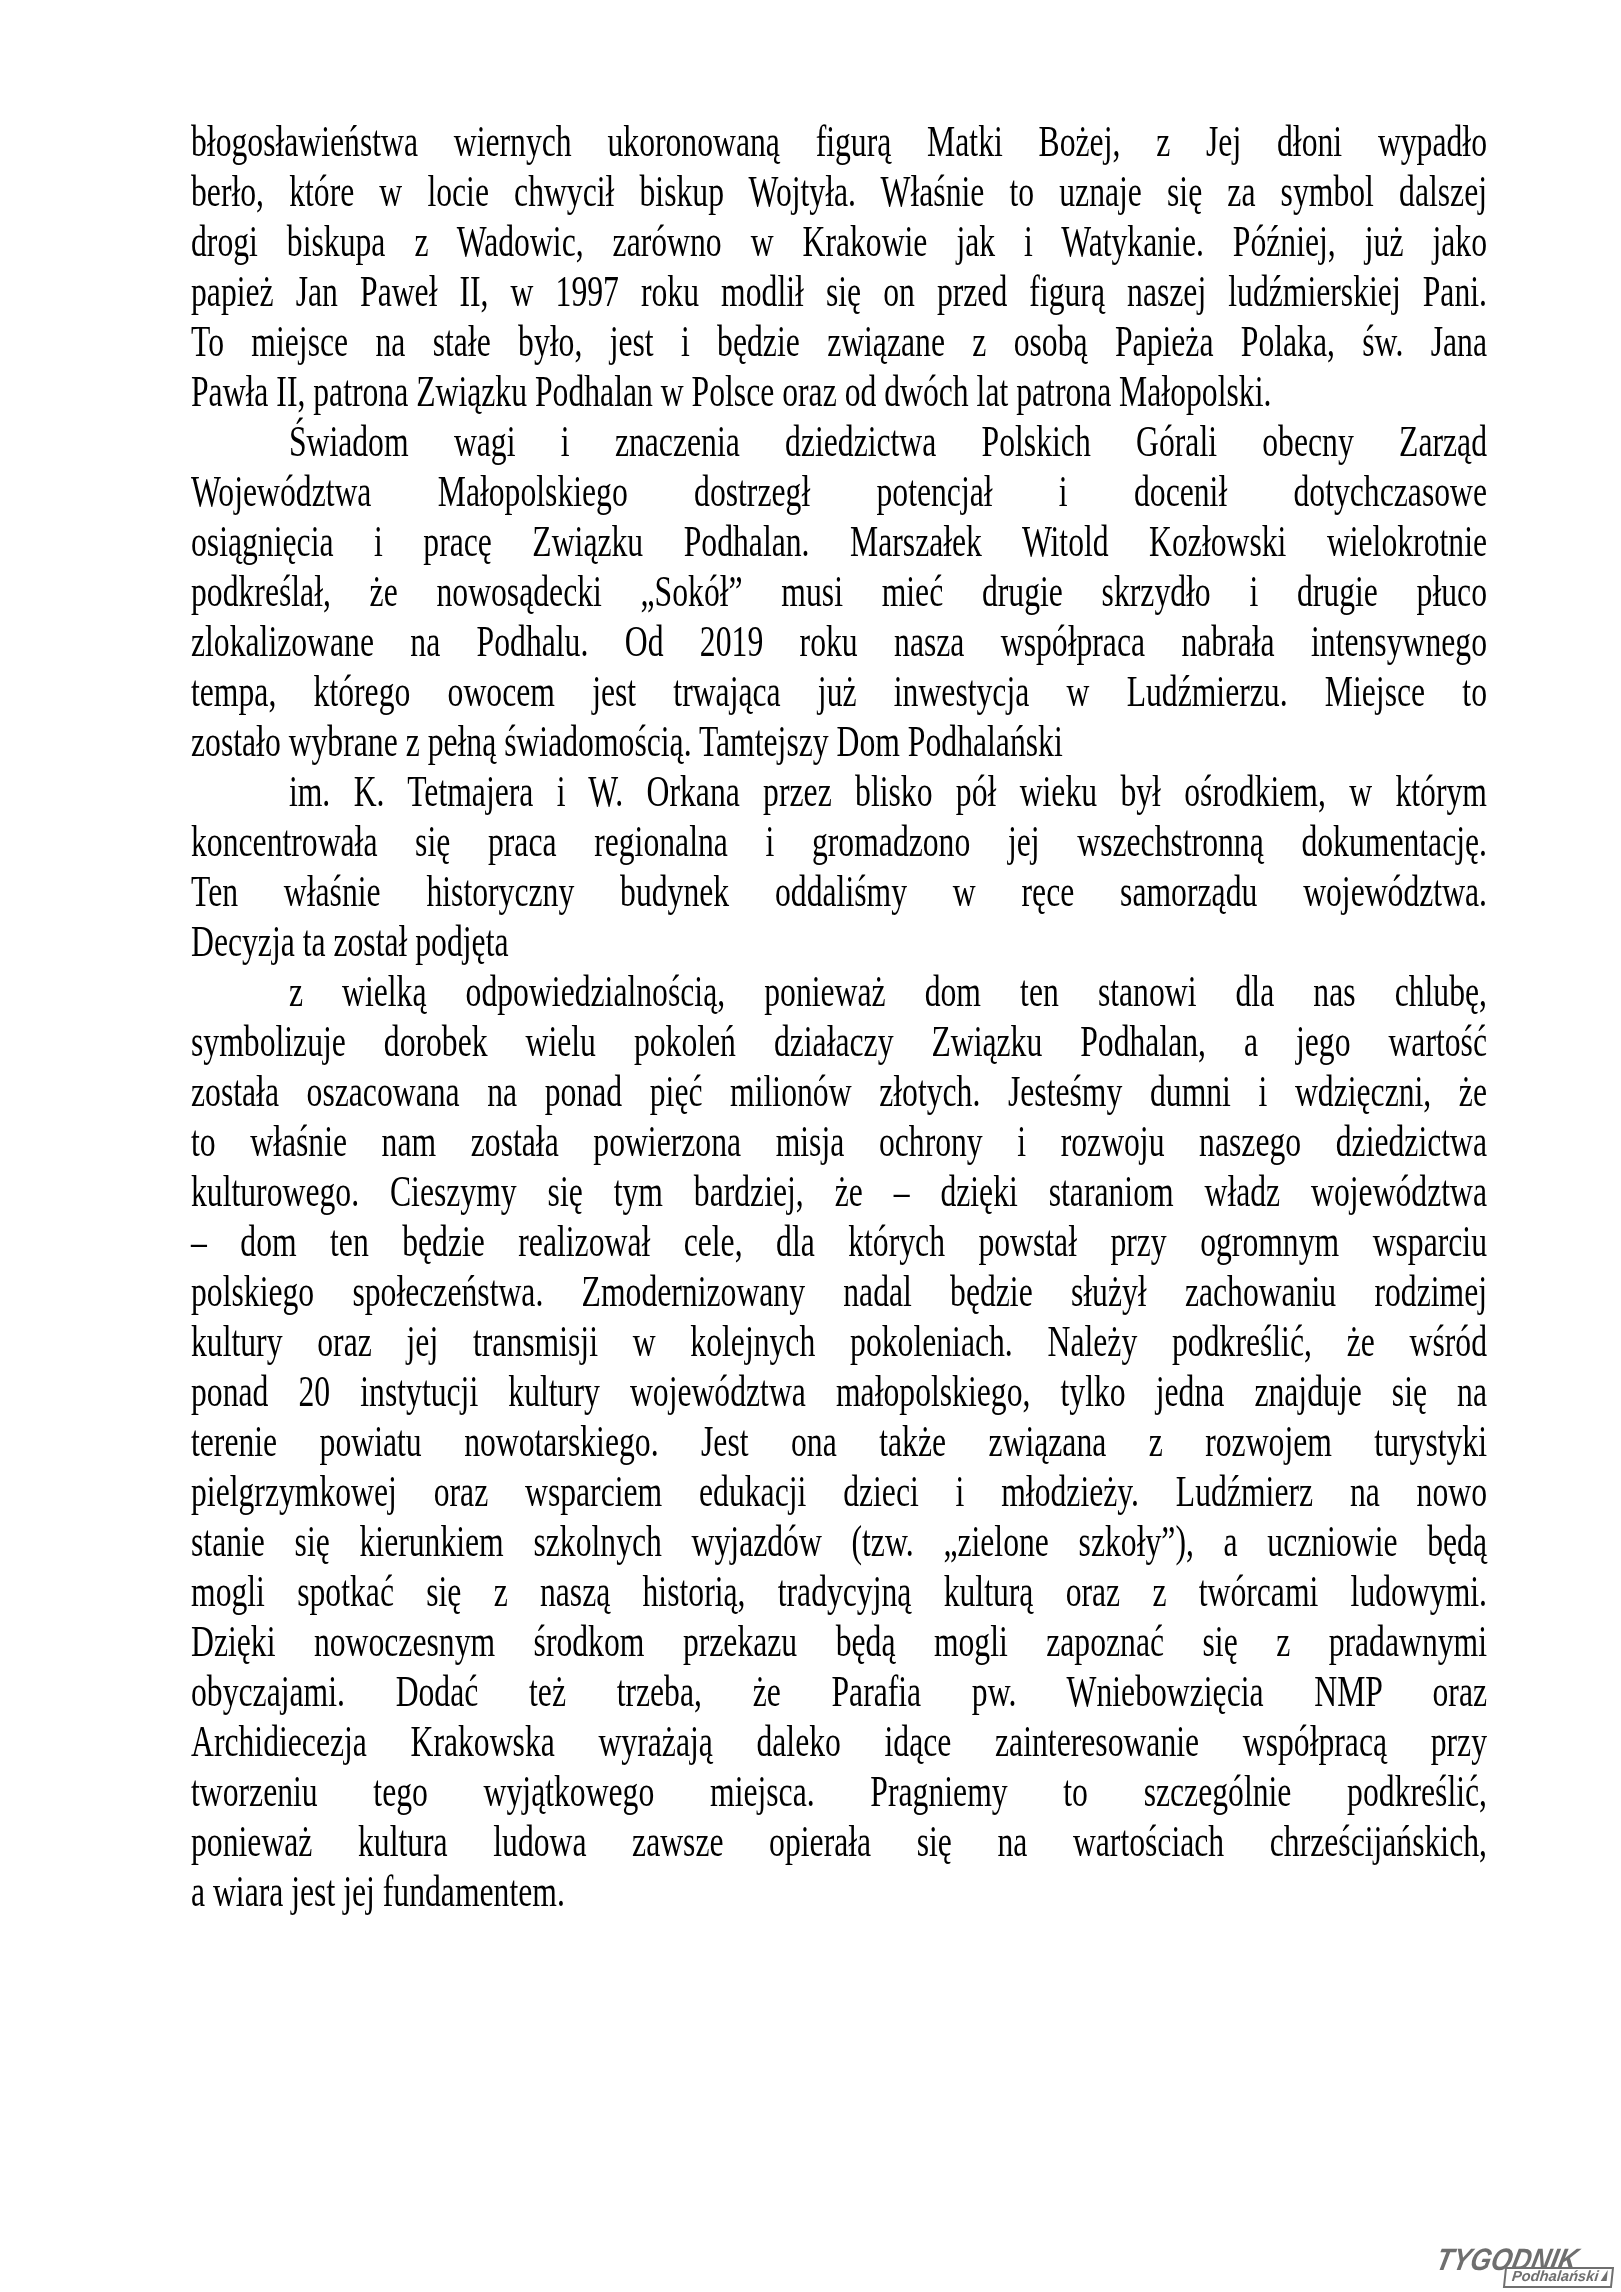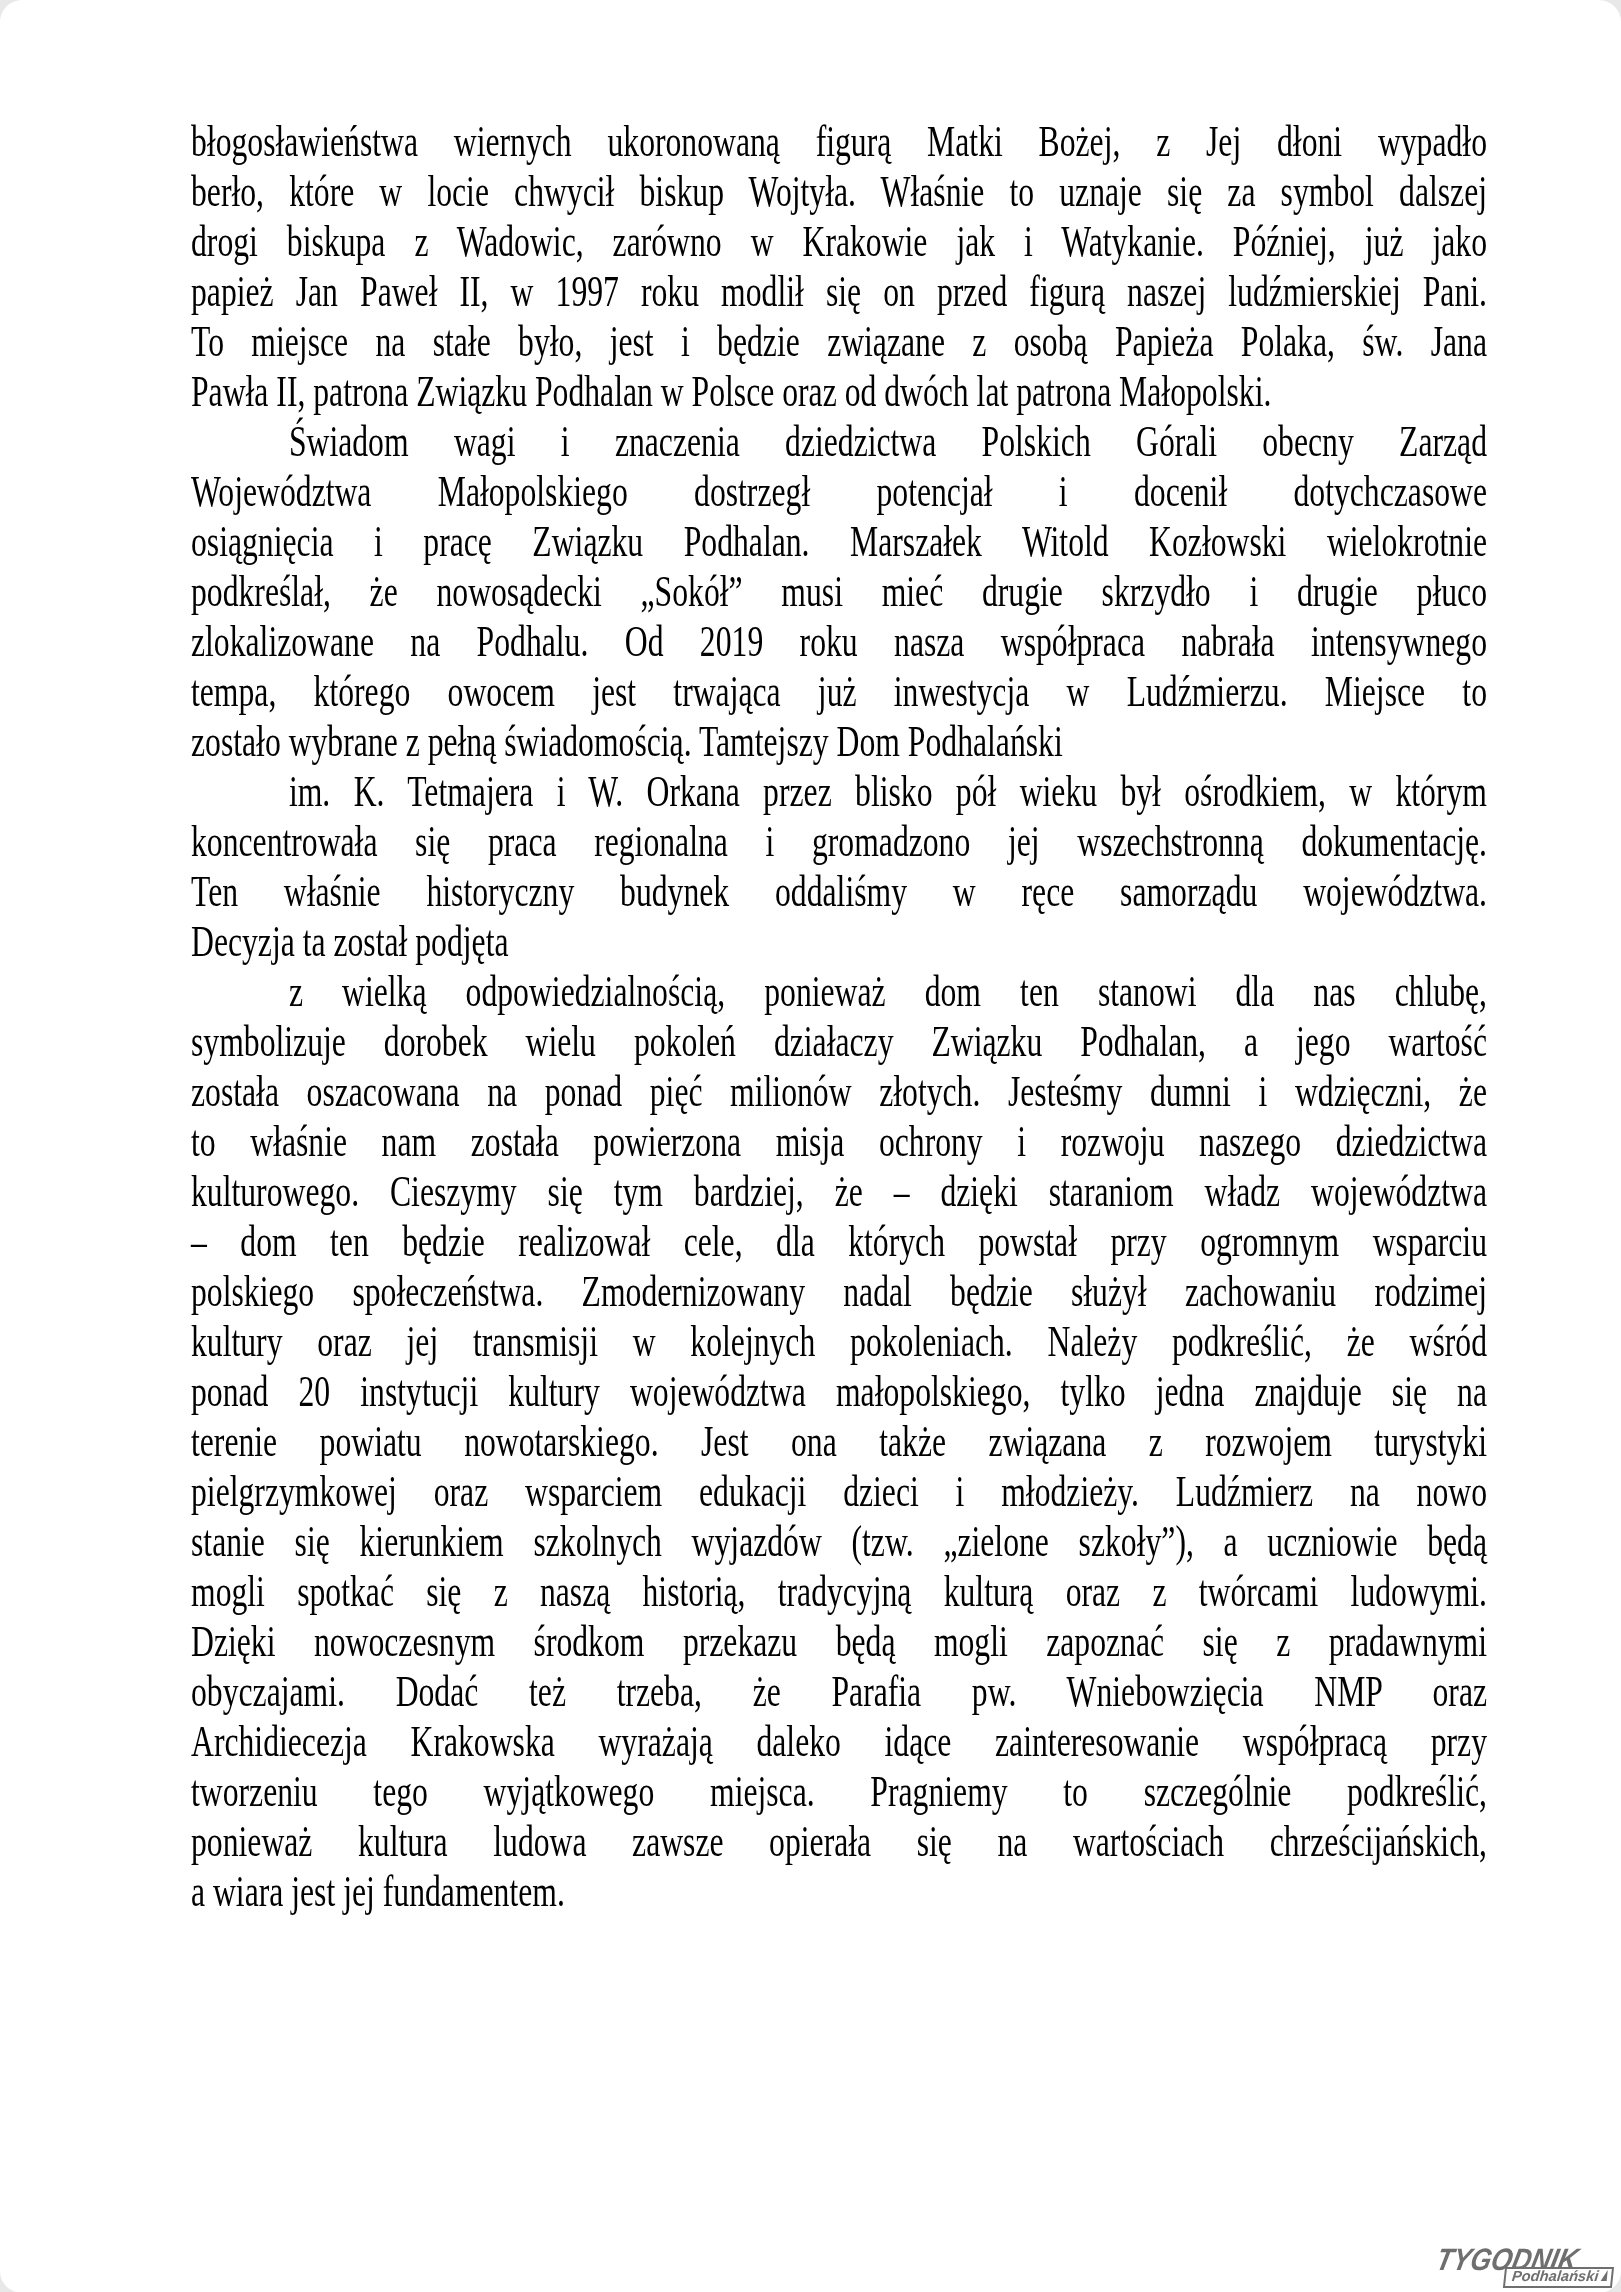--- a/index.html
+++ b/index.html
@@ -3,21 +3,20 @@
 <meta charset="utf-8">
 <style>
   html, body { margin: 0; padding: 0; background: #e8e8e8; }
   .page {
     position: relative;
     width: 1621px;
     height: 2293px;
     background: var(--paper, #ffffff);
     overflow: hidden;
     margin: 0 auto;
-    border-radius: 22px;
   }
   .textblock {
     position: absolute;
     left: 191px;
     top: 117px;
     width: 1800px;
     transform: scaleX(0.72);
     transform-origin: 0 0;
     font-family: "Liberation Serif", "DejaVu Serif", serif;
     font-size: 44px;

